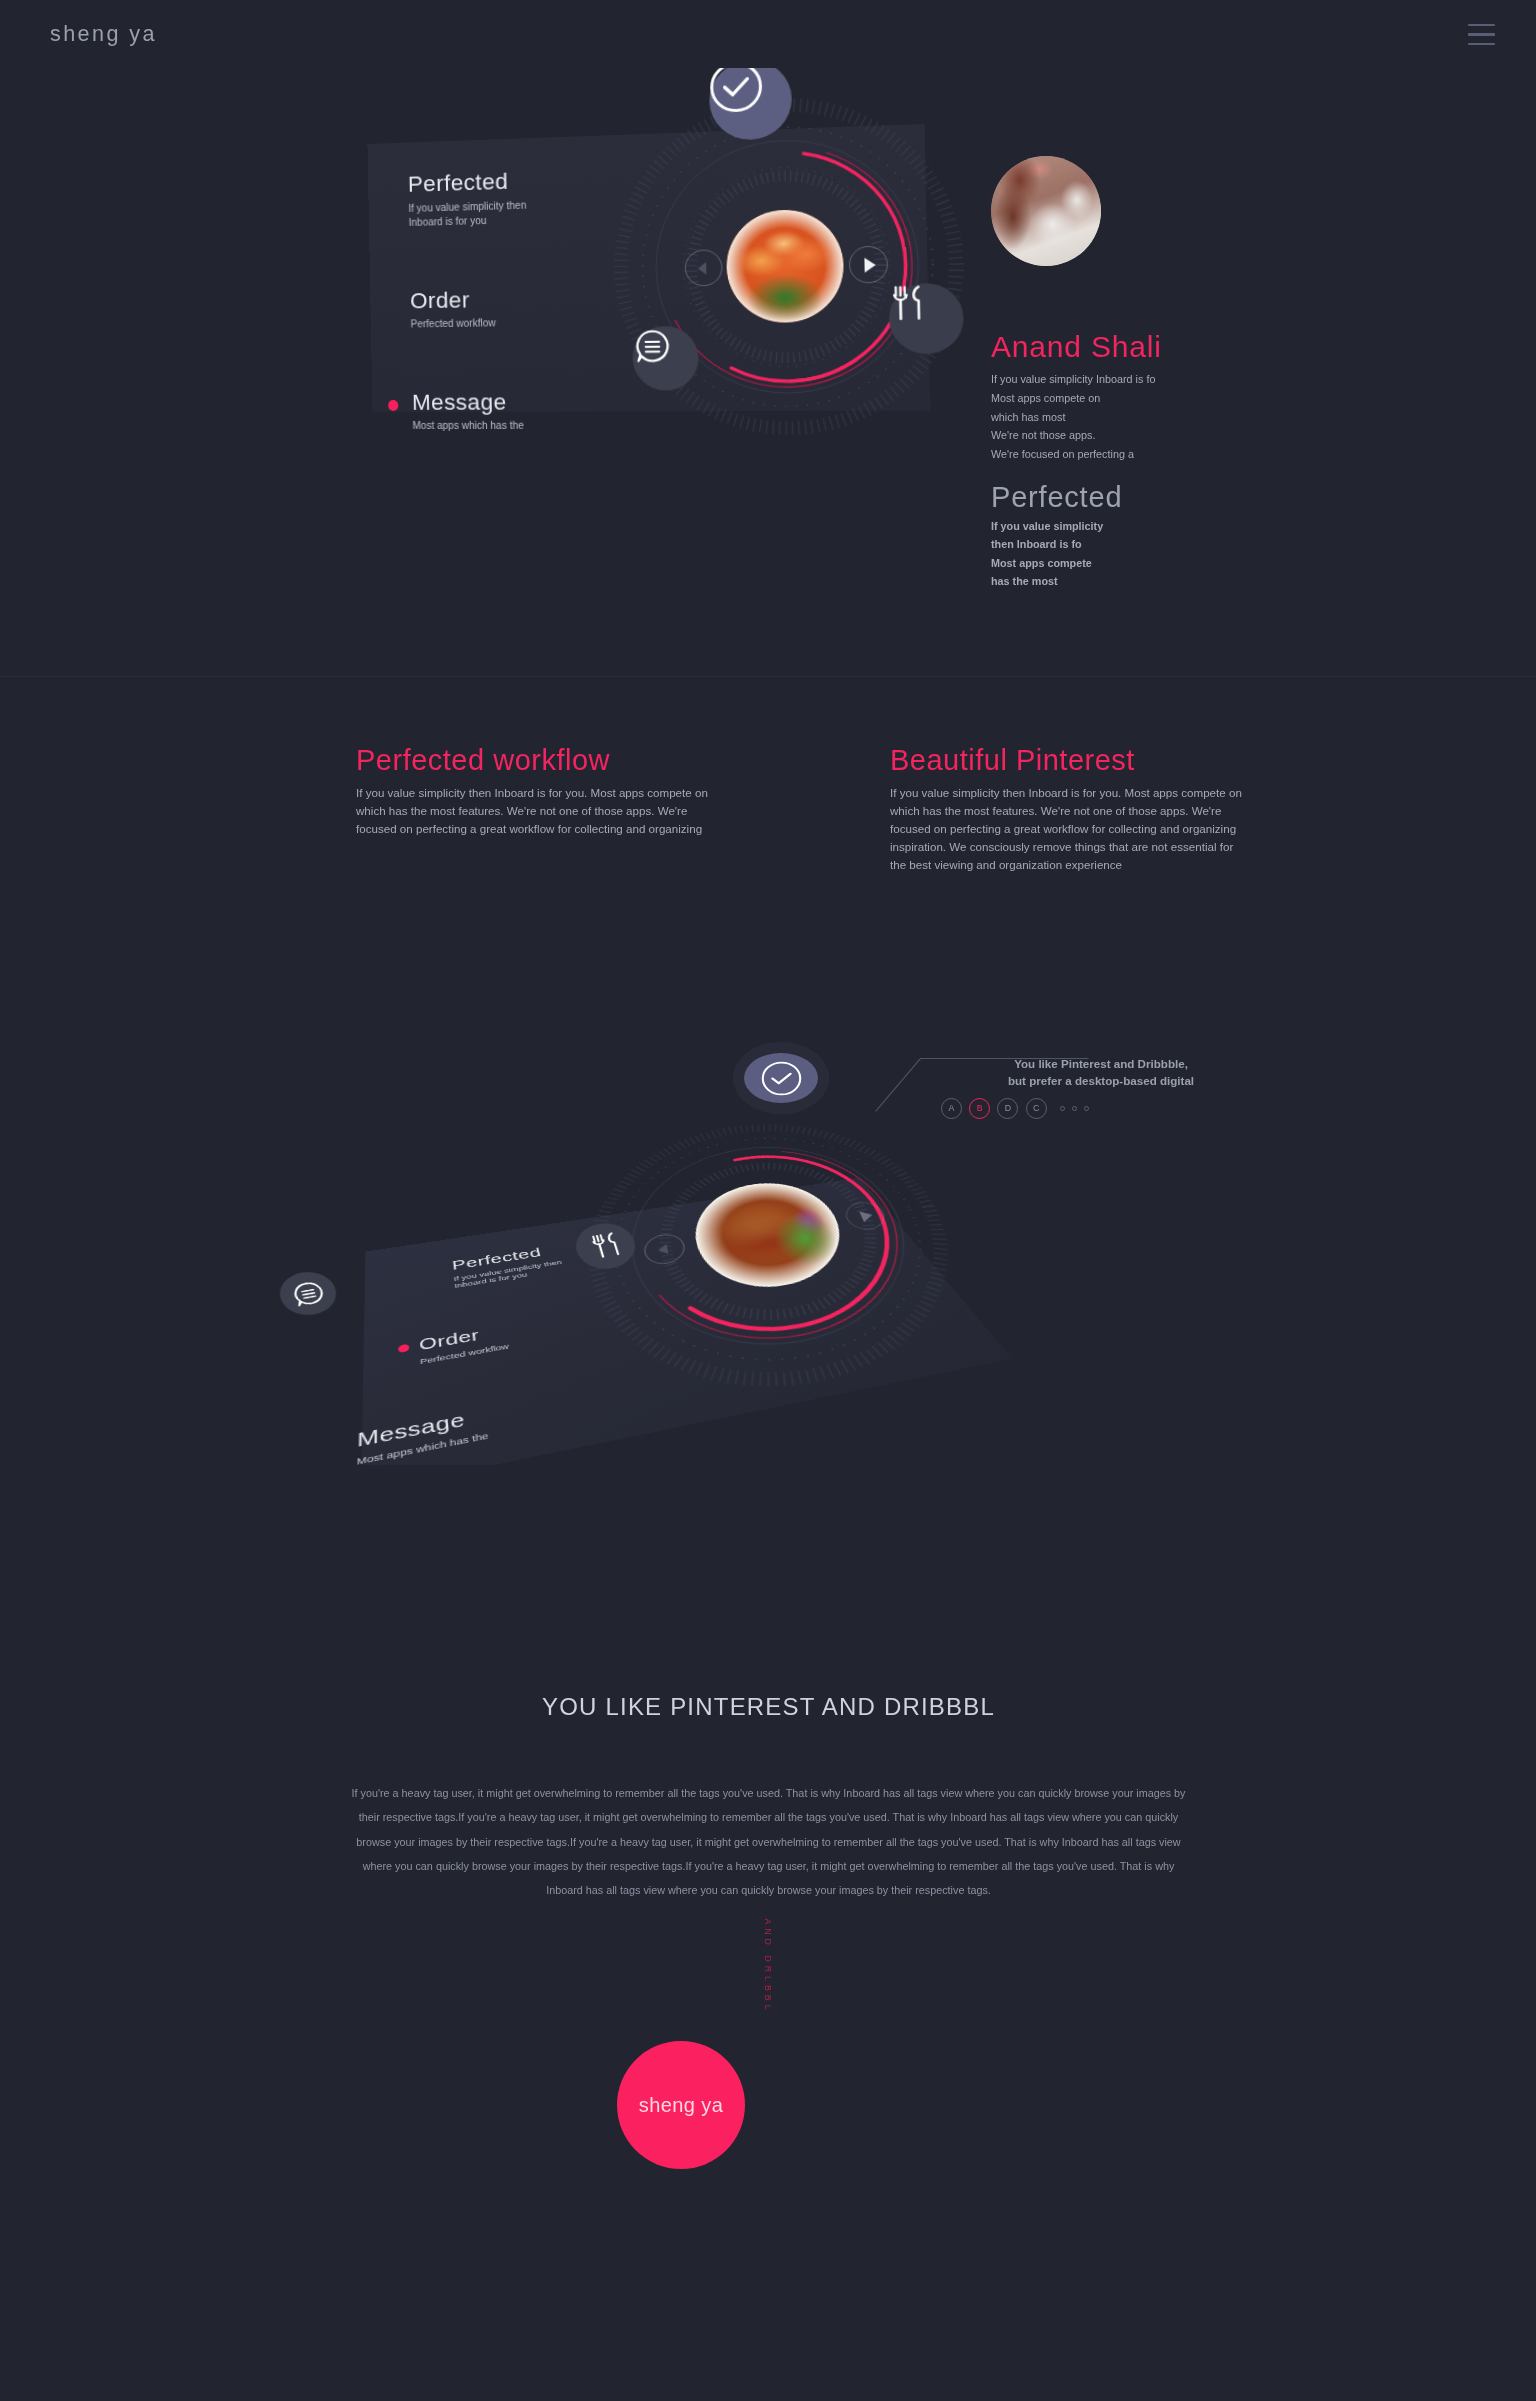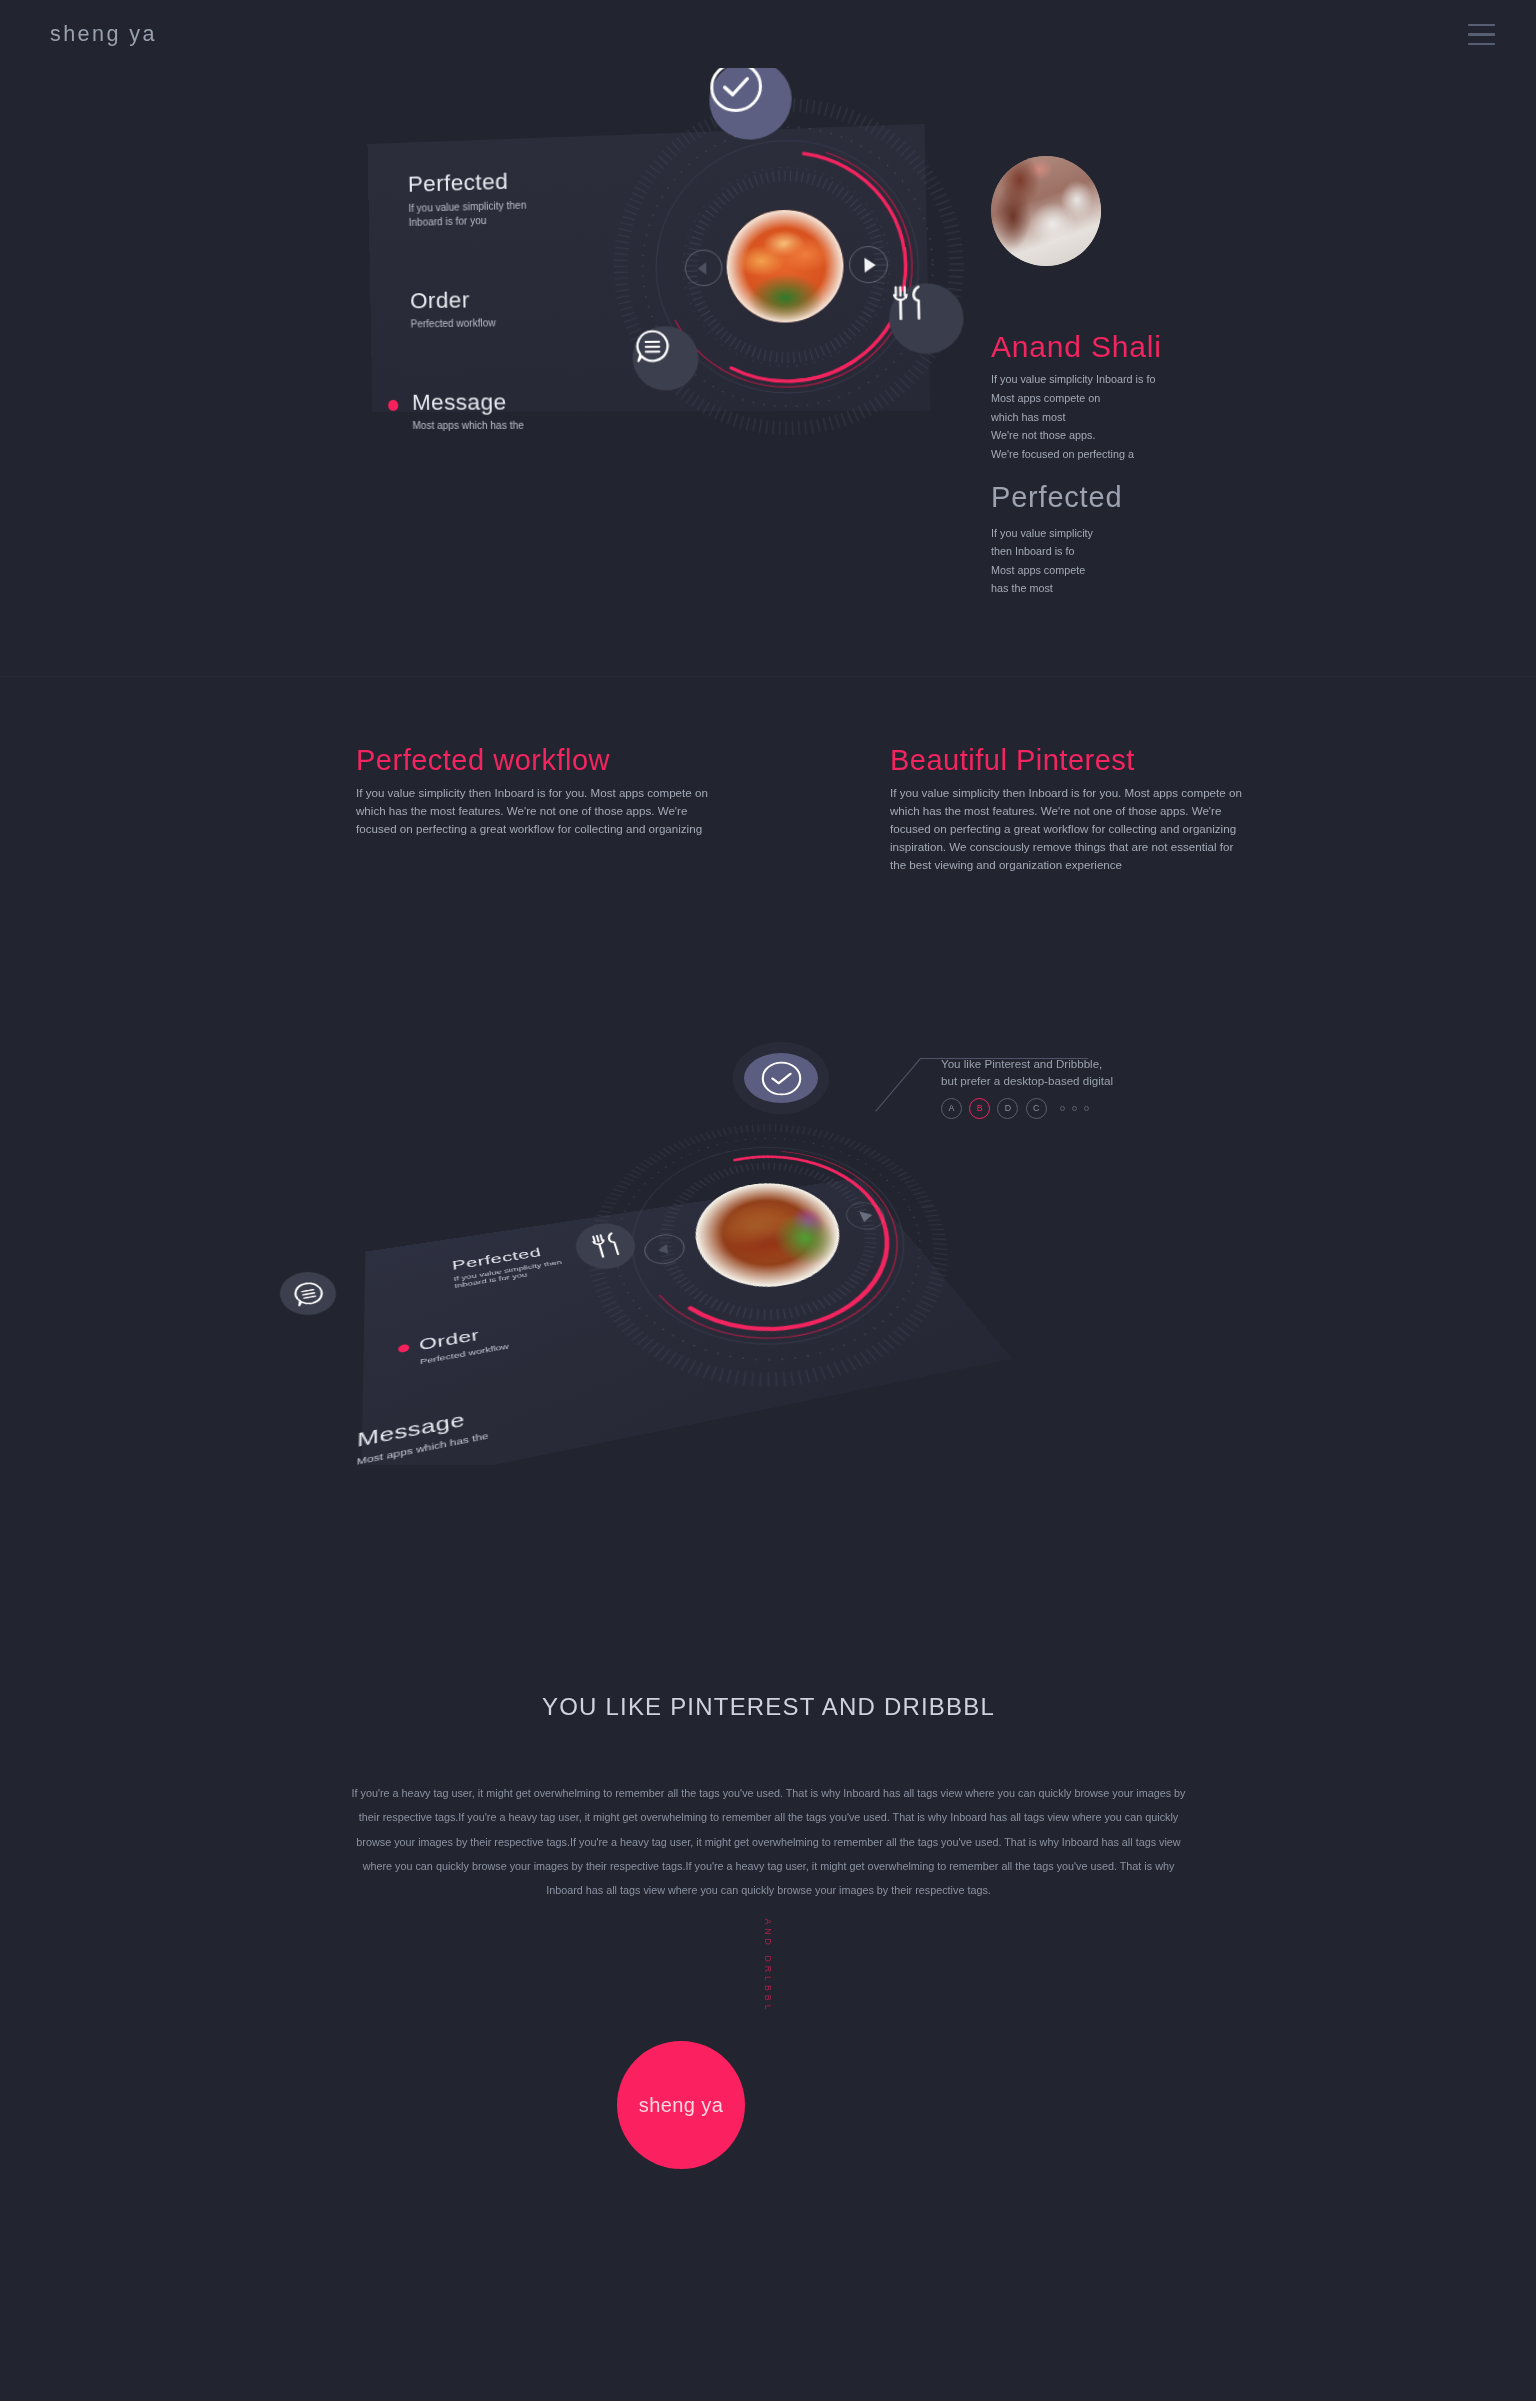--- a/index.html
+++ b/index.html
@@ -98,42 +98,42 @@
       radial-gradient(ellipse 26% 34% at 26% 22%, #7a3b2c 0%, rgba(122,59,44,0) 72%),
       radial-gradient(ellipse 22% 40% at 20% 55%, #6d3628 0%, rgba(109,54,40,0) 75%),
       radial-gradient(ellipse 18% 14% at 44% 12%, #d08a7e 0%, rgba(208,138,126,0) 70%),
       radial-gradient(ellipse 30% 28% at 56% 62%, #ecebe9 0%, rgba(236,235,233,0) 70%),
       radial-gradient(ellipse 20% 24% at 78% 40%, #e9e7e4 0%, rgba(233,231,228,0) 74%),
       linear-gradient(160deg,#b59084 0%, #9d7165 40%, #e6e1dc 72%, #d3cec9 100%);
   }
   .profile-name { margin-top: 64px; font-size: 30px; color: #f3245f; font-weight: 300; letter-spacing: 0.8px; }
   .profile-lines { margin-top: 6.4px; font-size: 10.8px; color: #a5aab8; line-height: 1.72; font-weight: 300; }
   .profile-sub { margin-top: 17.6px; font-size: 29px; color: #9ea3b2; font-weight: 200; letter-spacing: 0.8px; }
-  .profile-lines2 { margin-top: 10px; font-size: 10.8px; color: #a5aab8; line-height: 1.72; font-weight: 400; }
+  .profile-lines2 { margin-top: 3px; font-size: 10.8px; color: #a5aab8; line-height: 1.72; font-weight: 700; }
 
   
   .cols { position: absolute; top: 744px; left: 0; width: 1537px; height: 264px; }
   .col { position: absolute; width: 352px; }
   .col-a { left: 356px; }
   .col-b { left: 890px; }
   .col-h { font-size: 29px; color: #f3245f; font-weight: 300; letter-spacing: 0.5px; }
   .col-p { margin-top: 7px; font-size: 11.6px; line-height: 1.55; color: #a5aab8; font-weight: 400; }
 
   
   .scene { position: absolute; top: 1025px; left: 0; width: 1537px; height: 432px; }
   .tip-badge {
     position: absolute; left: 744px; top: 28px; width: 74px; height: 50px;
     border-radius: 50%; background: #5b5e80;
     display: flex; align-items: center; justify-content: center;
     box-shadow: 0 0 0 11.2px rgba(60,63,82,.28);
   }
   .tip-badge svg { transform: scaleY(.85); }
   .tip-line { position: absolute; left: 874px; top: 24px; width: 216px; height: 64px; }
   .tip-box { position: absolute; left: 941px; top: 30px; width: 320px; }
-  .tip-text { font-size: 11.6px; color: #9aa0ae; line-height: 1.5; font-weight: 400; }
+  .tip-text { font-size: 11.6px; color: #9aa0ae; line-height: 1.5; font-weight: 700; text-align: center; }
   .tip-dots { margin-top: 8px; display: flex; align-items: center; gap: 7.2px; }
   .tdot {
     width: 21px; height: 21px; border-radius: 50%;
     border: 0.8px solid #5b6070; color: #8b90a0;
     display: flex; align-items: center; justify-content: center;
     font-size: 8.8px; font-weight: 300;
   }
   .tdot.active { border-color: #f3245f; color: #f3245f; }
   .tdot-mini { width: 4.8px; height: 4.8px; border-radius: 50%; border: 0.8px solid #5b6070; }
   .mini-wrap { display: flex; gap: 7.2px; margin-left: 6.4px; }

